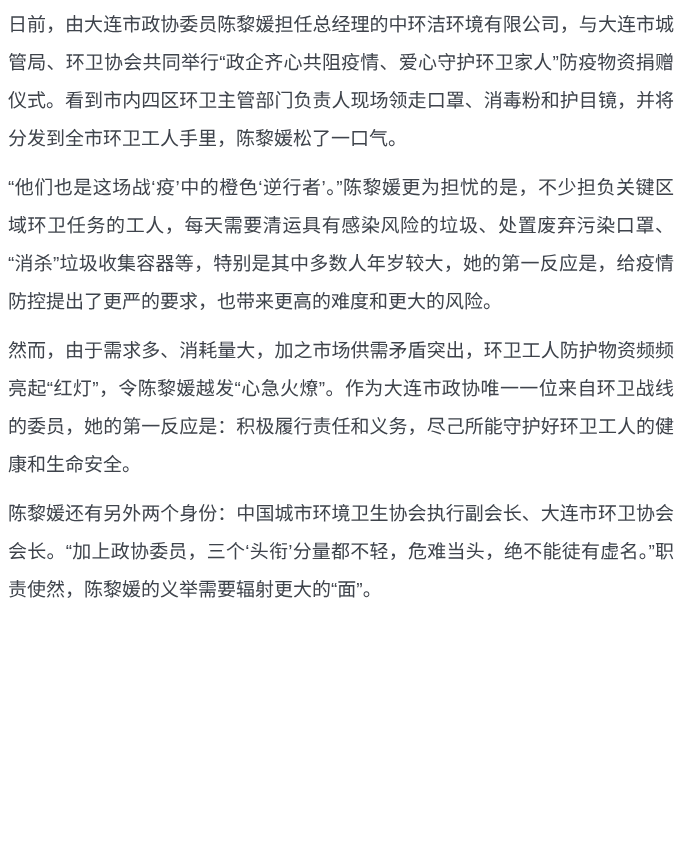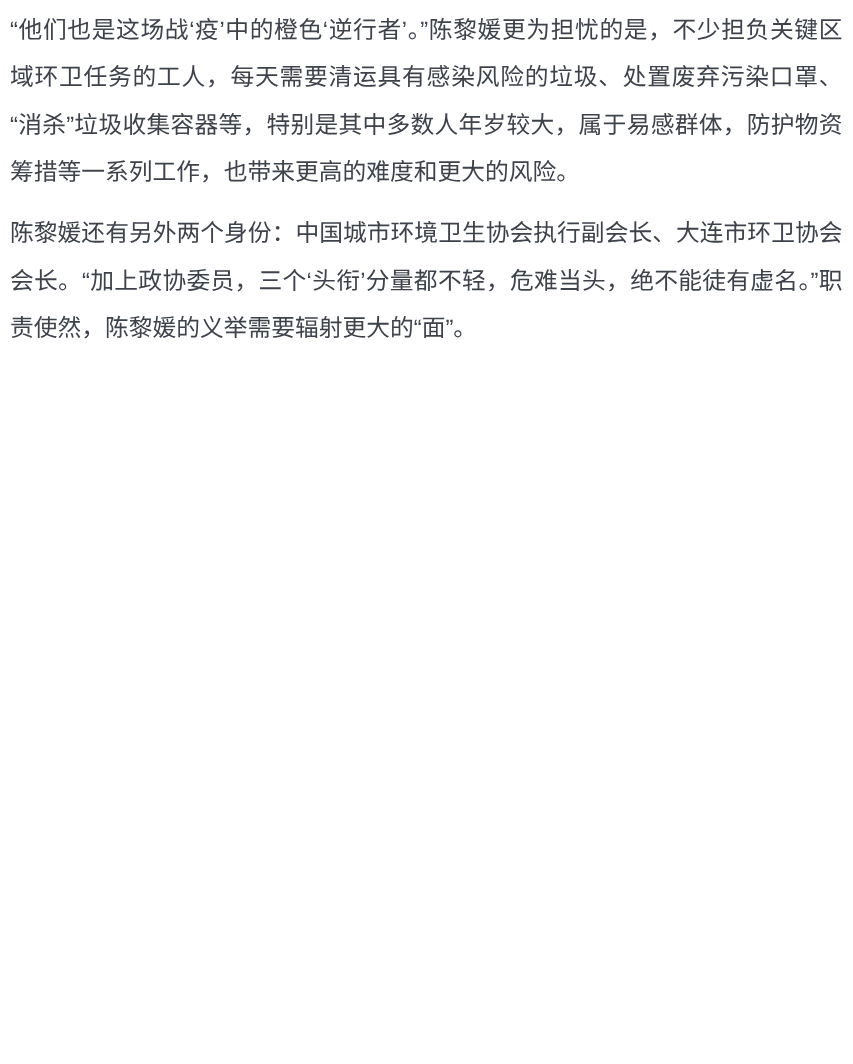--- a/index.html
+++ b/index.html
@@ -33,16 +33,18 @@
   }
   .article p:last-child {
     margin-bottom: 0;
   }
 </style>
 </head>
 <body>
 
 <div class="page">
   <div class="article">
-    <p>“他们也是这场战‘疫’中的橙色‘逆行者’。”陈黎媛更为担忧的是，不少担负关键区域环卫任务的工人，每天需要清运具有感染风险的垃圾、处置废弃污染口罩、“消杀”垃圾收集容器等，特别是其中多数人年岁较大，属于易感群体，防护物资筹措等一系列工作，也带来更高的难度和更大的风险。</p>
+    <p>日前，由大连市政协委员陈黎媛担任总经理的中环洁环境有限公司，与大连市城管局、环卫协会共同举行“政企齐心共阻疫情、爱心守护环卫家人”防疫物资捐赠仪式。看到市内四区环卫主管部门负责人现场领走口罩、消毒粉和护目镜，并将分发到全市环卫工人手里，陈黎媛松了一口气。</p>
+    <p>“他们也是这场战‘疫’中的橙色‘逆行者’。”陈黎媛更为担忧的是，不少担负关键区域环卫任务的工人，每天需要清运具有感染风险的垃圾、处置废弃污染口罩、“消杀”垃圾收集容器等，特别是其中多数人年岁较大，她的第一反应是，给疫情防控提出了更严的要求，也带来更高的难度和更大的风险。</p>
+    <p>然而，由于需求多、消耗量大，加之市场供需矛盾突出，环卫工人防护物资频频亮起“红灯”，令陈黎媛越发“心急火燎”。作为大连市政协唯一一位来自环卫战线的委员，她的第一反应是：积极履行责任和义务，尽己所能守护好环卫工人的健康和生命安全。</p>
     <p>陈黎媛还有另外两个身份：中国城市环境卫生协会执行副会长、大连市环卫协会会长。“加上政协委员，三个‘头衔’分量都不轻，危难当头，绝不能徒有虚名。”职责使然，陈黎媛的义举需要辐射更大的“面”。</p>
   </div>
 </div>
 
 </body></html>

